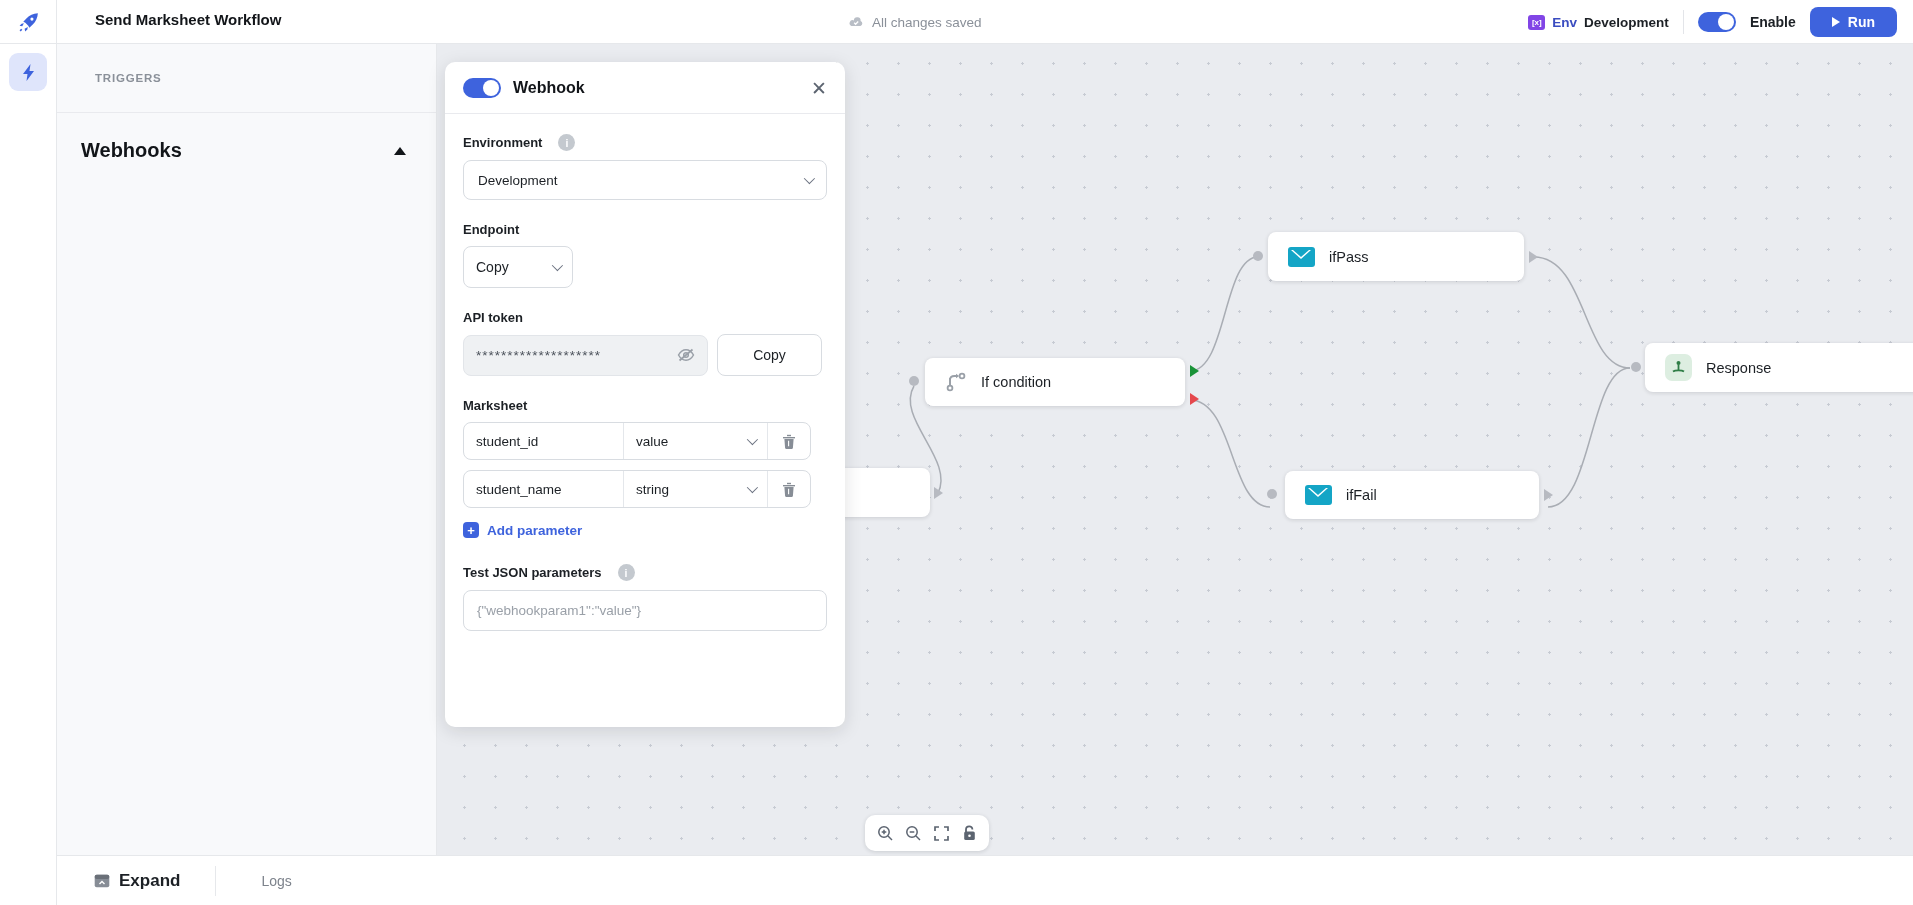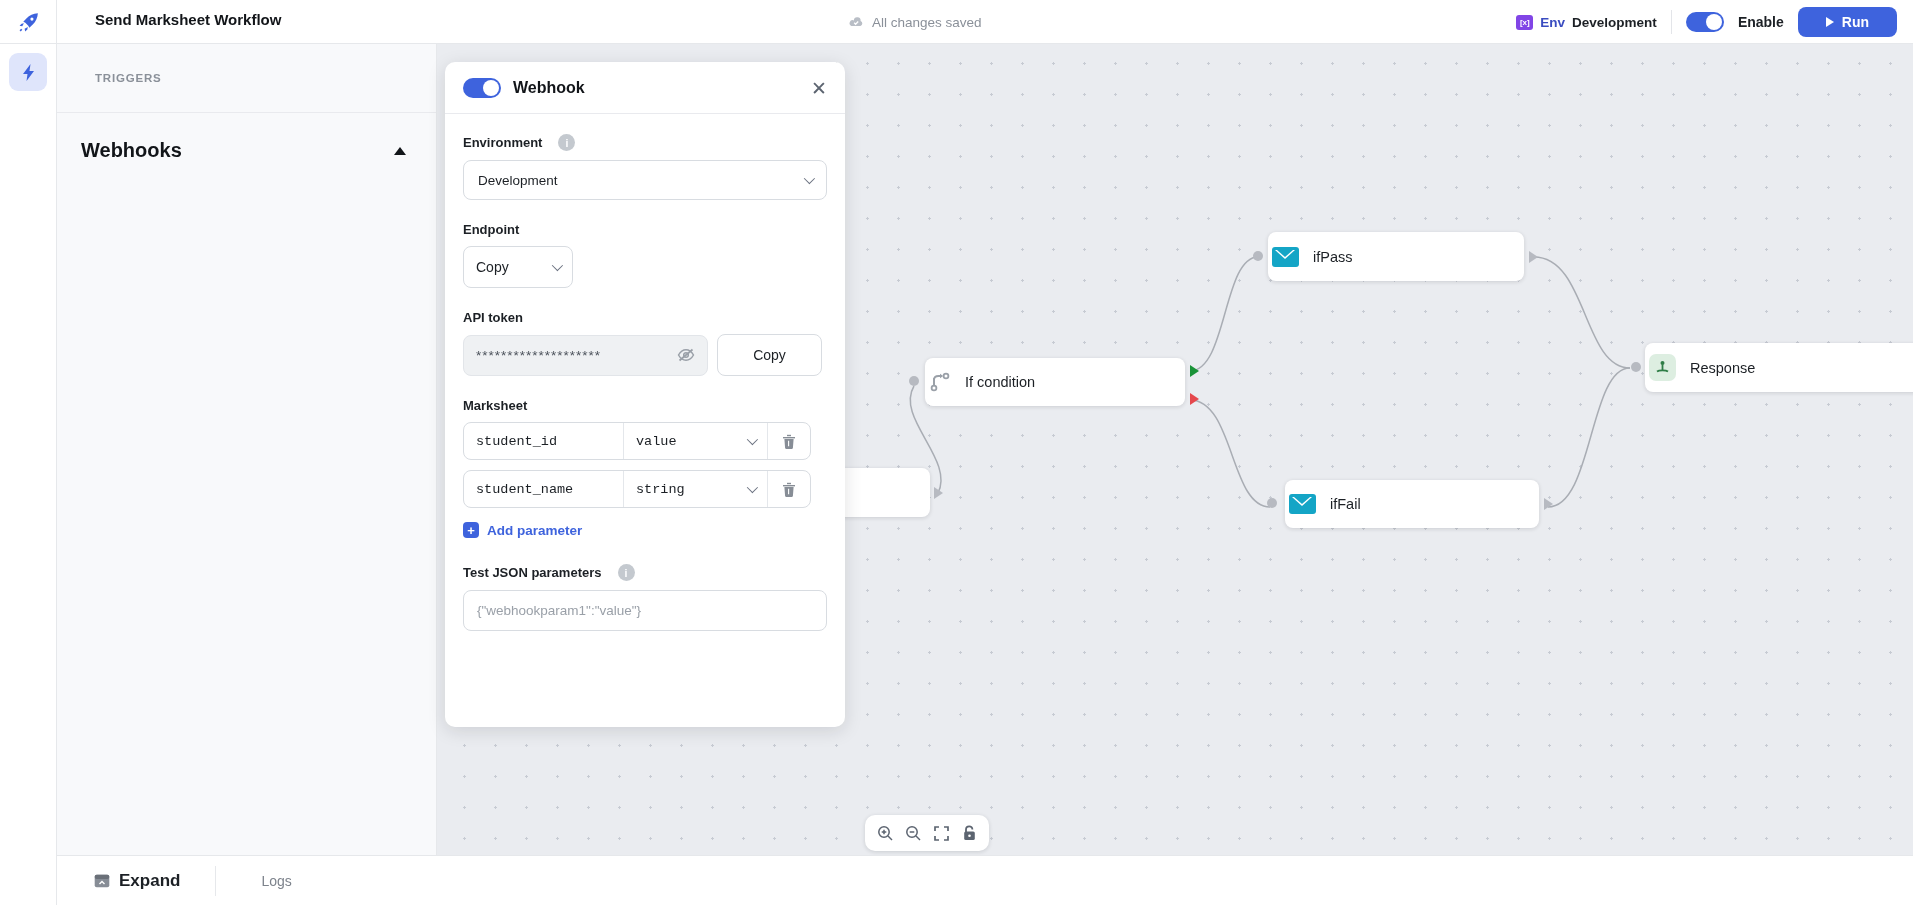--- a/index.html
+++ b/index.html
@@ -13,21 +13,21 @@
   .saved { position:absolute; left:848px; top:0; height:44px; display:flex; align-items:center; gap:8px; color:#8a9099; font-size:13.5px; }
   .hdr-right { position:absolute; right:16px; top:0; height:44px; display:flex; align-items:center; gap:14px; }
   .env-group { display:flex; align-items:center; gap:7px; font-size:13.5px; }
   .env-icon { width:17px; height:15px; background:#8145e6; border-radius:3px; color:#fff; font-size:8px; display:flex; align-items:center; justify-content:center; font-weight:700; }
   .env-label { color:#3a4cc0; font-weight:600; }
   .env-value { color:#1c2025; font-weight:600; }
   .vdiv { width:1px; height:24px; background:#e3e5e9; }
   .toggle { position:relative; width:38px; height:20px; border-radius:10px; background:#3E63DD; }
   .toggle .knob { position:absolute; right:2px; top:2px; width:16px; height:16px; border-radius:50%; background:#fff; }
   .enable-label { font-size:14px; font-weight:600; color:#1c2025; }
-  .run-btn { display:flex; align-items:center; gap:8px; background:#3E63DD; color:#fff; border:none; border-radius:8px; height:30px; padding:0 28px; font-size:14px; font-weight:700; cursor:pointer; }
+  .run-btn { display:flex; align-items:center; gap:8px; background:#3E63DD; color:#fff; border:none; border-radius:8px; height:30px; padding:0 22px; font-size:14px; font-weight:700; cursor:pointer; }
   .play-tri { width:0; height:0; border-top:5px solid transparent; border-bottom:5px solid transparent; border-left:8px solid #fff; }
 
   
   .rail { position:absolute; left:0; top:44px; width:57px; height:861px; background:#fff; border-right:1px solid #e6e8eb; z-index:25; }
   .rail-item { margin:9px auto 0; width:38px; height:38px; border-radius:9px; background:#dfe5fb; display:flex; align-items:center; justify-content:center; }
 
   
   .sidebar { position:absolute; left:57px; top:44px; width:380px; height:811px; background:#f8f9fb; border-right:1px solid #e6e8eb; z-index:20; }
   .triggers-hd { height:69px; display:flex; align-items:center; padding-left:38px; border-bottom:1px solid #e9eaee; font-size:11.5px; font-weight:700; letter-spacing:.8px; color:#8a9099; }
   .wh-head { display:flex; align-items:center; justify-content:space-between; padding:26px 30px 14px 24px; }
@@ -35,21 +35,21 @@
   .caret-up { width:0; height:0; border-left:6px solid transparent; border-right:6px solid transparent; border-bottom:8px solid #121519; }
   .wh-item { margin:2px 28px 0 23px; height:40px; background:#e7e9ed; border-radius:9px; display:flex; align-items:center; gap:10px; padding:0 10px 0 14px; cursor:pointer; }
   .wh-url { flex:1; font-size:13px; color:#3c4149; white-space:nowrap; overflow:hidden; }
   .toggle-sm { position:relative; width:33px; height:18px; border-radius:9px; background:#3E63DD; flex:none; }
   .toggle-sm .knob { position:absolute; right:2px; top:2px; width:14px; height:14px; border-radius:50%; background:#fff; }
 
   
   .canvas { position:absolute; left:437px; top:44px; width:1476px; height:811px; background:#eaecf0; overflow:hidden; z-index:1;
     background-image:radial-gradient(#c7cbd3 1.3px, transparent 1.3px); background-size:31px 31px; background-position:12px 4px; }
   .edges { position:absolute; left:0; top:0; width:1476px; height:811px; }
-  .node { position:absolute; background:#fff; border-radius:8px; box-shadow:0 1px 4px rgba(20,24,31,.14); display:flex; align-items:center; gap:14px; padding:0 4px; font-size:14.5px; font-weight:500; color:#1c2025; cursor:pointer; }
+  .node { position:absolute; background:#fff; border-radius:8px; box-shadow:0 1px 4px rgba(20,24,31,.14); display:flex; align-items:center; gap:14px; padding:0 20px; font-size:14.5px; font-weight:500; color:#1c2025; cursor:pointer; }
   .in-dot { position:absolute; width:10px; height:10px; border-radius:50%; background:#b7bac1; }
   .out-tri { position:absolute; width:0; height:0; border-top:6px solid transparent; border-bottom:6px solid transparent; border-left:9px solid #b7bac1; }
   .out-tri.green { border-left-color:#1a9338; }
   .out-tri.red { border-left-color:#e5484d; }
   .mail-icon { width:27px; height:20px; background:#14a5c6; border-radius:3px; position:relative; flex:none; }
   .mail-icon::before { content:""; position:absolute; left:3px; top:3px; border-left:10.5px solid transparent; border-right:10.5px solid transparent; border-top:9px solid #fff; }
   .mail-icon::after { content:""; position:absolute; left:5px; top:3px; border-left:8.5px solid transparent; border-right:8.5px solid transparent; border-top:7px solid #14a5c6; }
   .resp-icon { width:27px; height:27px; border-radius:7px; background:#ddeee1; display:flex; align-items:center; justify-content:center; flex:none; }
   .controls { position:absolute; left:428px; top:771px; width:124px; height:36px; background:#fff; border-radius:10px; box-shadow:0 1px 4px rgba(20,24,31,.15); display:flex; align-items:center; justify-content:space-around; padding:0 6px; }
   .ctrl { width:22px; height:22px; display:flex; align-items:center; justify-content:center; cursor:pointer; }
@@ -63,21 +63,21 @@
   .f-label { display:flex; align-items:center; gap:16px; font-size:13px; font-weight:700; color:#1c2025; margin-bottom:9px; }
   .info-i { width:17px; height:17px; border-radius:50%; background:#c4c9cf; color:#fff; font-size:10.5px; font-weight:700; display:flex; align-items:center; justify-content:center; font-style:normal; }
   .select { height:40px; border:1px solid #d8dce1; border-radius:8px; display:flex; align-items:center; padding:0 14px; font-size:13.5px; color:#1c2025; cursor:pointer; background:#fff; }
   .chev { margin-left:auto; width:8px; height:8px; border-right:1.6px solid #6b7280; border-bottom:1.6px solid #6b7280; transform:rotate(45deg) translateY(-2px); }
   .row2 { display:flex; gap:9px; align-items:center; }
   .gray-field { width:245px; height:41px; background:#eff1f3; border:1px solid #e2e5e9; border-radius:8px; display:flex; align-items:center; padding:0 12px; font-size:13.5px; color:#4c525b; }
   .gray-field .txt { flex:1; white-space:nowrap; overflow:hidden; }
   .copy-select { width:110px; height:42px; border:1px solid #d8dce1; border-radius:8px; background:#fff; display:flex; align-items:center; padding:0 12px; font-size:14px; color:#1c2025; cursor:pointer; }
   .copy-btn { width:105px; height:42px; border:1px solid #d8dce1; border-radius:8px; background:#fff; font-size:14px; color:#1c2025; display:flex; align-items:center; justify-content:center; cursor:pointer; }
   .sect { margin-top:22px; }
-  .param-row { width:348px; height:38px; border:1px solid #d8dce1; border-radius:8px; display:flex; align-items:stretch; margin-bottom:10px; background:#fff;font-family:Liberation Mono, monospace; }
+  .param-row { width:348px; height:38px; border:1px solid #d8dce1; border-radius:8px; display:flex; align-items:stretch; margin-bottom:10px; background:#fff; }
   .param-name { width:160px; border:none; outline:none; background:transparent; padding:0 12px; font-size:13.5px; color:#1c2025; border-right:1px solid #e4e7eb; font-family:inherit; }
   .param-type { flex:1; display:flex; align-items:center; padding:0 12px; font-size:13.5px; color:#1c2025; cursor:pointer; }
   .trash-cell { width:43px; border-left:1px solid #e4e7eb; display:flex; align-items:center; justify-content:center; cursor:pointer; }
   .add-param { display:flex; align-items:center; gap:8px; color:#3E63DD; font-size:13.5px; font-weight:700; margin-top:14px; cursor:pointer; }
   .plus-box { width:16px; height:16px; background:#3E63DD; border-radius:4px; color:#fff; font-size:13px; display:flex; align-items:center; justify-content:center; font-weight:700; }
   .test-input { width:364px; height:41px; border:1px solid #d8dce1; border-radius:8px; padding:0 13px; font-size:13.5px; color:#1c2025; outline:none; font-family:inherit; }
   .test-input::placeholder { color:#9aa0a8; }
 
   
   .footer { position:absolute; left:57px; bottom:0; width:1856px; height:50px; background:#fff; border-top:1px solid #e6e8eb; display:flex; align-items:center; z-index:25; }
@@ -120,21 +120,21 @@
       <span class="out-tri red" style="right:-14px; top:35px;"></span>
     </div>
 
     <div class="node" style="left:831px; top:188px; width:256px; height:49px;">
       <span class="mail-icon"></span>
       <span>ifPass</span>
       <span class="in-dot" style="left:-15px; top:19px;"></span>
       <span class="out-tri" style="right:-14px; top:19px;"></span>
     </div>
 
-    <div class="node" style="left:848px; top:436px; width:254px; height:48px;">
+    <div class="node" style="left:848px; top:427px; width:254px; height:48px;">
       <span class="mail-icon"></span>
       <span>ifFail</span>
       <span class="in-dot" style="left:-18px; top:18px;"></span>
       <span class="out-tri" style="right:-14px; top:18px;"></span>
     </div>
 
     <div class="node" style="left:1208px; top:299px; width:290px; height:49px;">
       <span class="resp-icon">
         <svg width="15" height="15" viewBox="0 0 15 15" fill="none" stroke="#2e7d46" stroke-width="1.8">
           <circle cx="7.5" cy="3" r="2" fill="#2e7d46" stroke="none"></circle>

